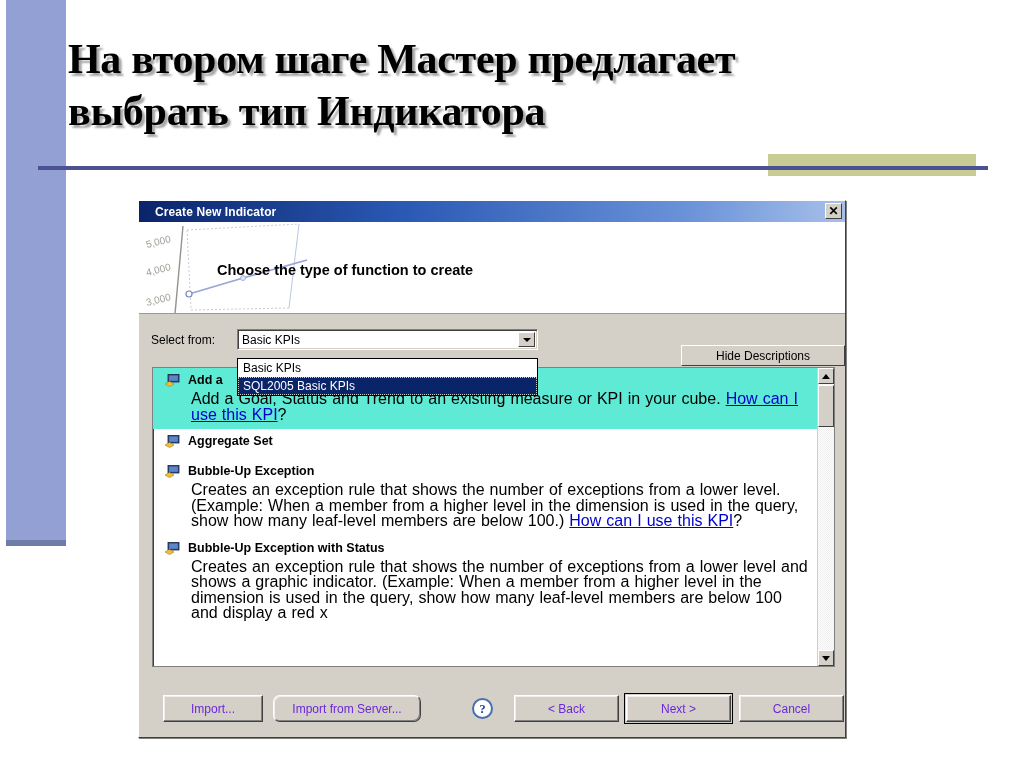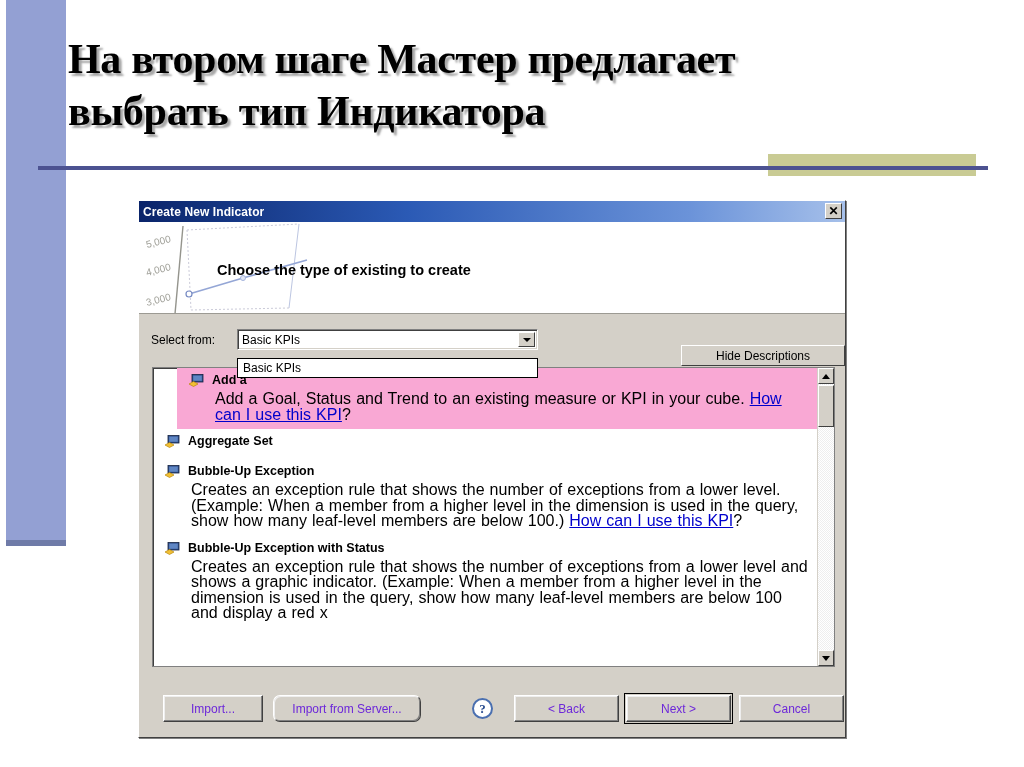--- a/index.html
+++ b/index.html
@@ -60,21 +60,21 @@
     background: #d4d0c8;
     border: 1px solid #ffffff;
     border-right-color: #404040;
     border-bottom-color: #404040;
     box-shadow: 1px 1px 0 #808080;
   }
   .titlebar {
     height: 21px;
     background: linear-gradient(to right,#0a246a 0%,#2b5ab5 38%,#6b93d9 78%,#a6c0ea 100%);
     display: flex; align-items: center;
-    padding: 0 2px 0 4px;
+    padding: 0 2px 0 16px;
     position: relative;
   }
   .titlebar-text {
     color: #ffffff;
     font-size: 12px;
     font-weight: bold;
     font-family: "Liberation Sans", sans-serif;
     letter-spacing: 0.1px;
   }
   .close-btn {
@@ -198,21 +198,21 @@
   }
   .list-scroll {
     position: absolute;
     left: 0; top: 0; right: 17px; bottom: 0;
     overflow: hidden;
   }
   .item {
     padding: 5px 8px 7px 8px;
     position: relative;
   }
-  .item.selected { background: #f9a8d4; margin-left: 24px; }
+  .item.selected { background: #5eead4; }
   .item-head {
     display: flex; align-items: flex-start;
     margin-bottom: 2px;
   }
   .kpi-icon {
     width: 16px; height: 15px;
     margin: 1px 8px 0 3px;
     flex: 0 0 auto;
     position: relative;
   }
@@ -334,39 +334,40 @@
         <text x="8" y="84" font-family="Liberation Sans, sans-serif" font-size="10" fill="#9b9b93" transform="rotate(-14 8 84)">3,000</text>
         <path d="M44 4 L36 92" stroke="#8f8f87" stroke-width="1.4" fill="none"></path>
         <path d="M48 8 L160 2" stroke="#c9c9d8" stroke-width="1" fill="none" stroke-dasharray="2 2"></path>
         <path d="M48 8 L52 88" stroke="#c9c9d8" stroke-width="1" fill="none" stroke-dasharray="2 2"></path>
         <path d="M160 2 L150 86" stroke="#b9c3e0" stroke-width="1" fill="none"></path>
         <path d="M52 88 L150 86" stroke="#c9c9d8" stroke-width="1" fill="none" stroke-dasharray="2 2"></path>
         <path d="M50 72 L104 56 L168 38" stroke="#8fa2d4" stroke-width="1.6" fill="none"></path>
         <circle cx="50" cy="72" r="3" fill="#ffffff" stroke="#6f84c0" stroke-width="1.2"></circle>
         <circle cx="104" cy="56" r="2.5" fill="#dfe4f3" stroke="#9fb0dc" stroke-width="1"></circle>
       </svg>
-      <div class="banner-title">Choose the type of existing to create</div>
+      <div class="banner-title">Choose the type of function to create</div>
     </div>
     <div class="banner-strip"></div>
 
     <div class="selrow">
       <span class="selrow-label">Select from:</span>
 
       <div class="combo">
         <span class="combo-value">Basic KPIs</span>
         <div class="combo-arrow">
             <i></i>
           </div>
       </div>
 
       <div class="hide-desc-btn">Hide Descriptions</div>
     </div>
 
     <div class="dropdown">
       <div class="dropdown-item">Basic KPIs</div>
+      <div class="dropdown-item sel">SQL2005 Basic KPIs</div>
     </div>
 
     <div class="listbox">
       <div class="list-scroll">
 
         <div class="item selected">
           <div class="item-head">
             <svg class="kpi-icon" viewBox="0 0 16 15" xmlns="http://www.w3.org/2000/svg">
               <rect x="4" y="0.5" width="11" height="7.5" fill="#2f4f8c" stroke="#14213f" stroke-width="0.8"></rect>
               <rect x="5.2" y="1.6" width="8.6" height="5.2" fill="#5f86c4"></rect>

